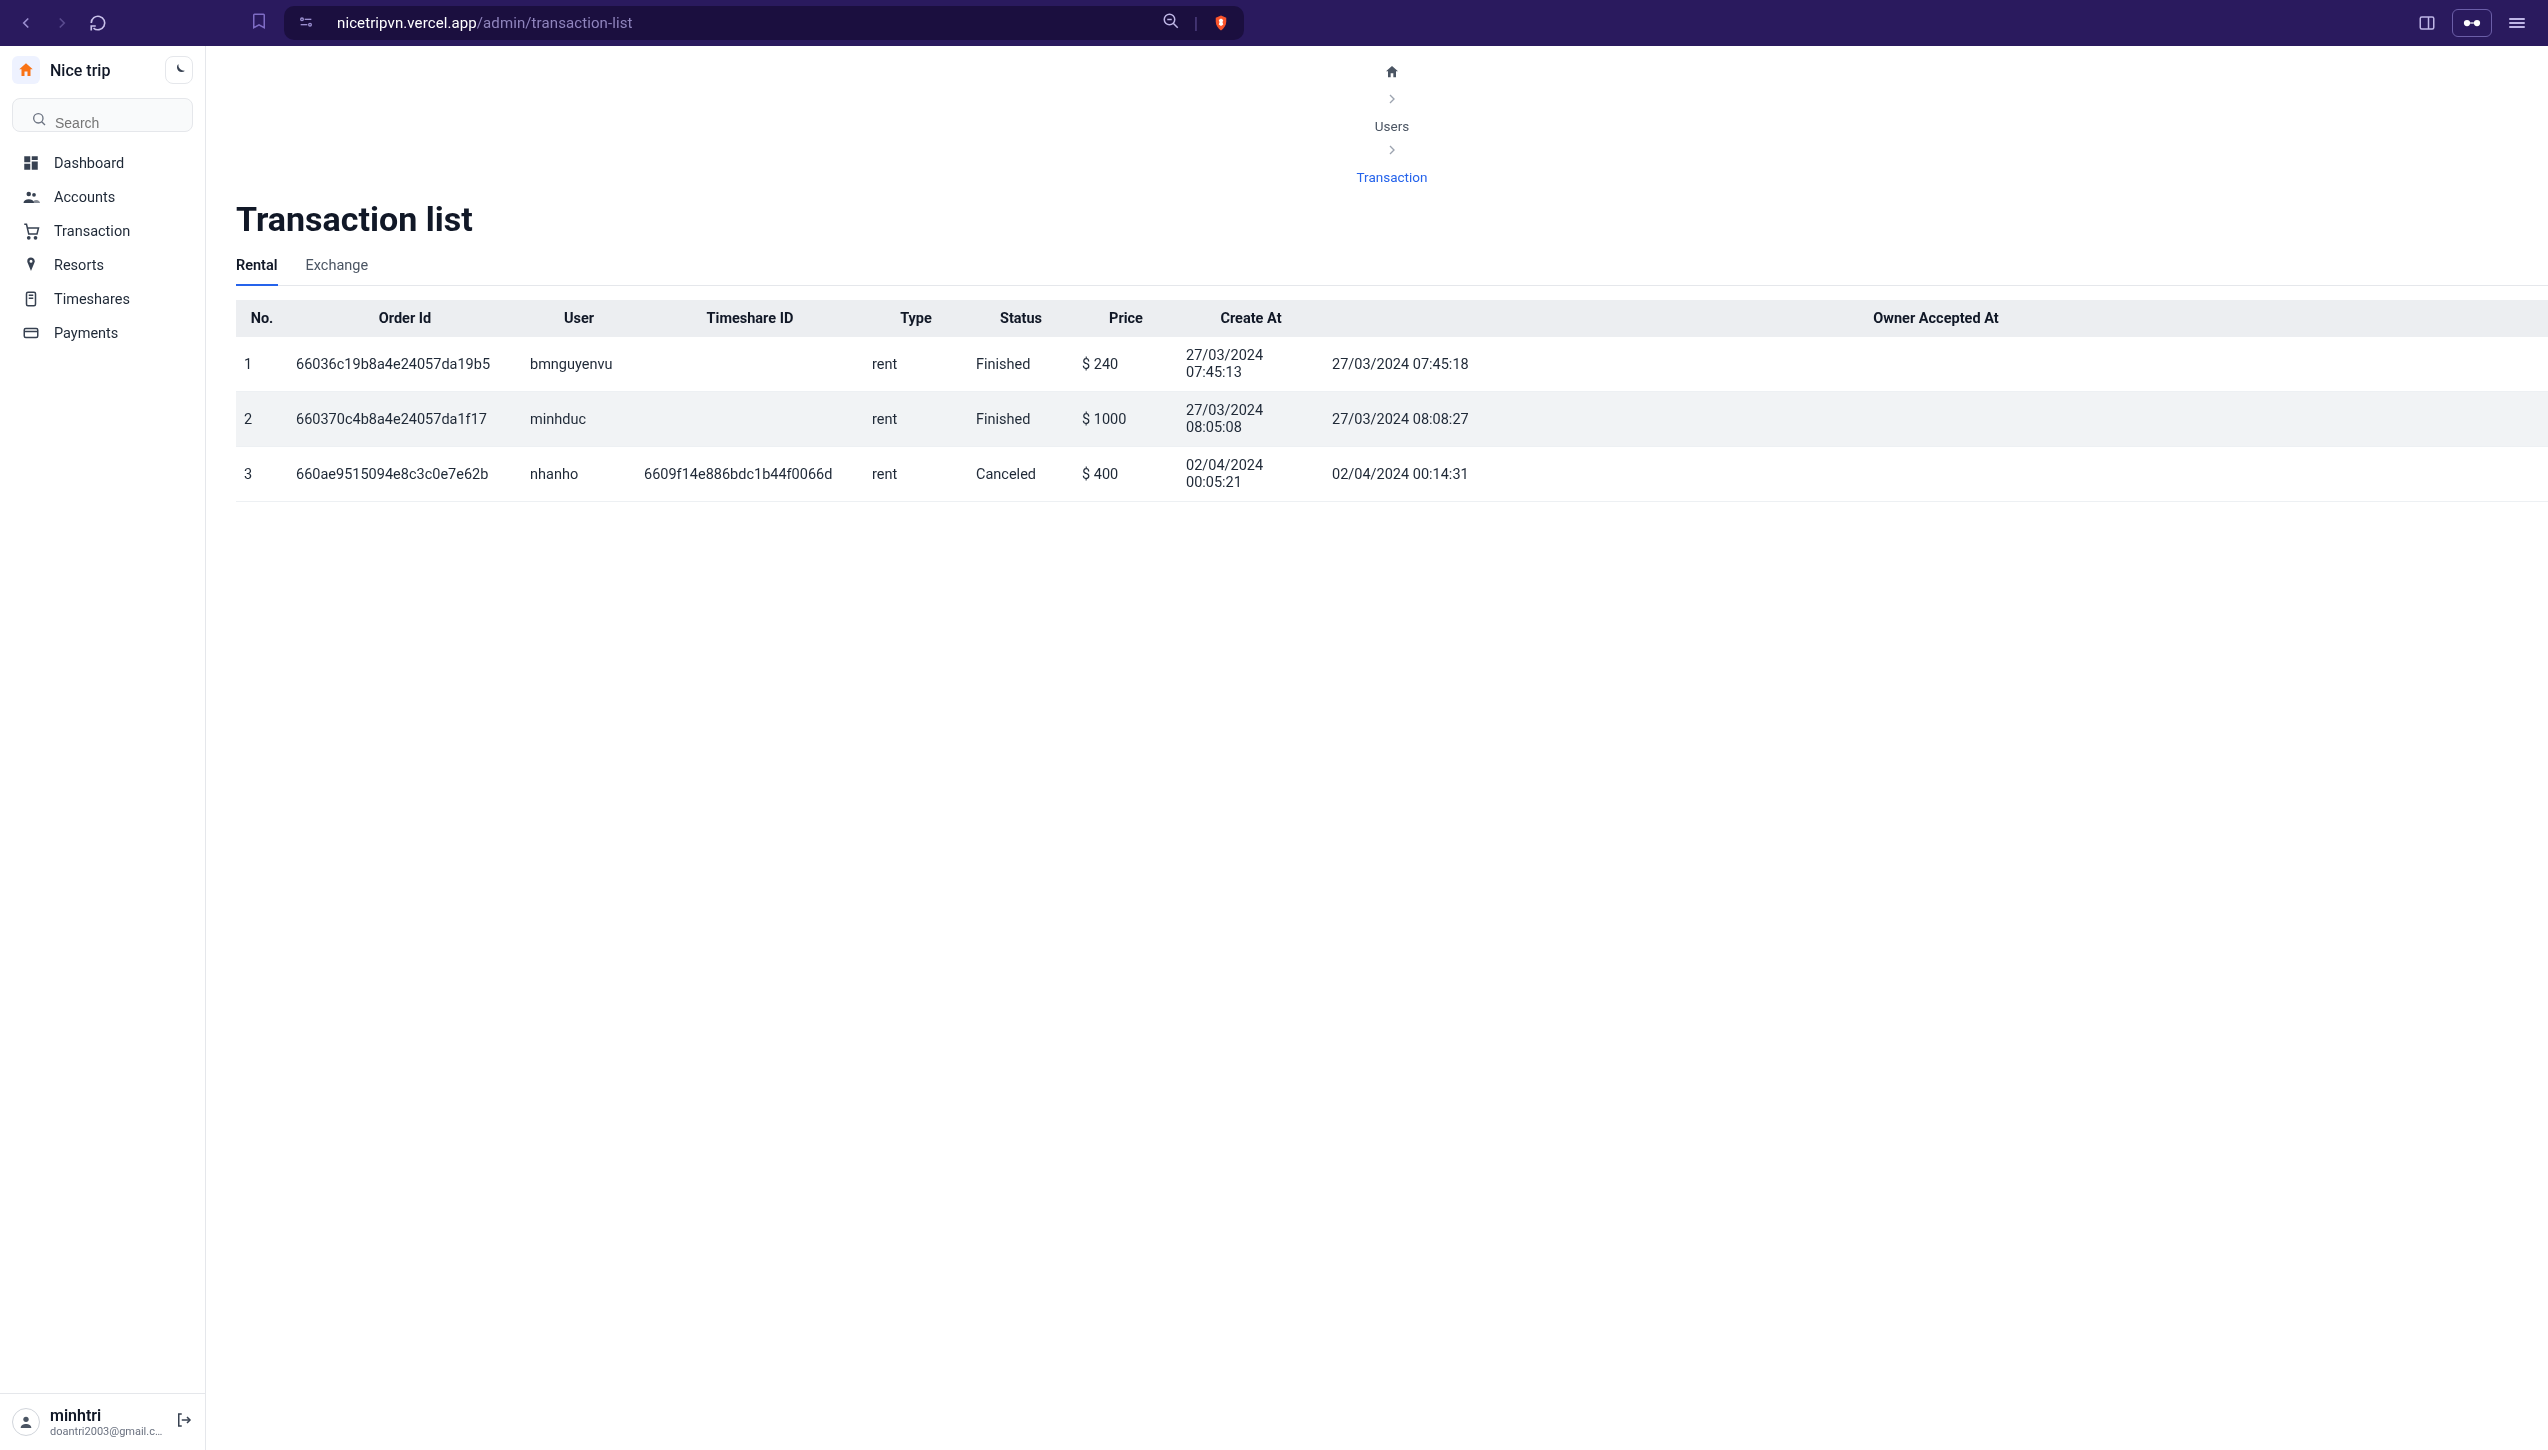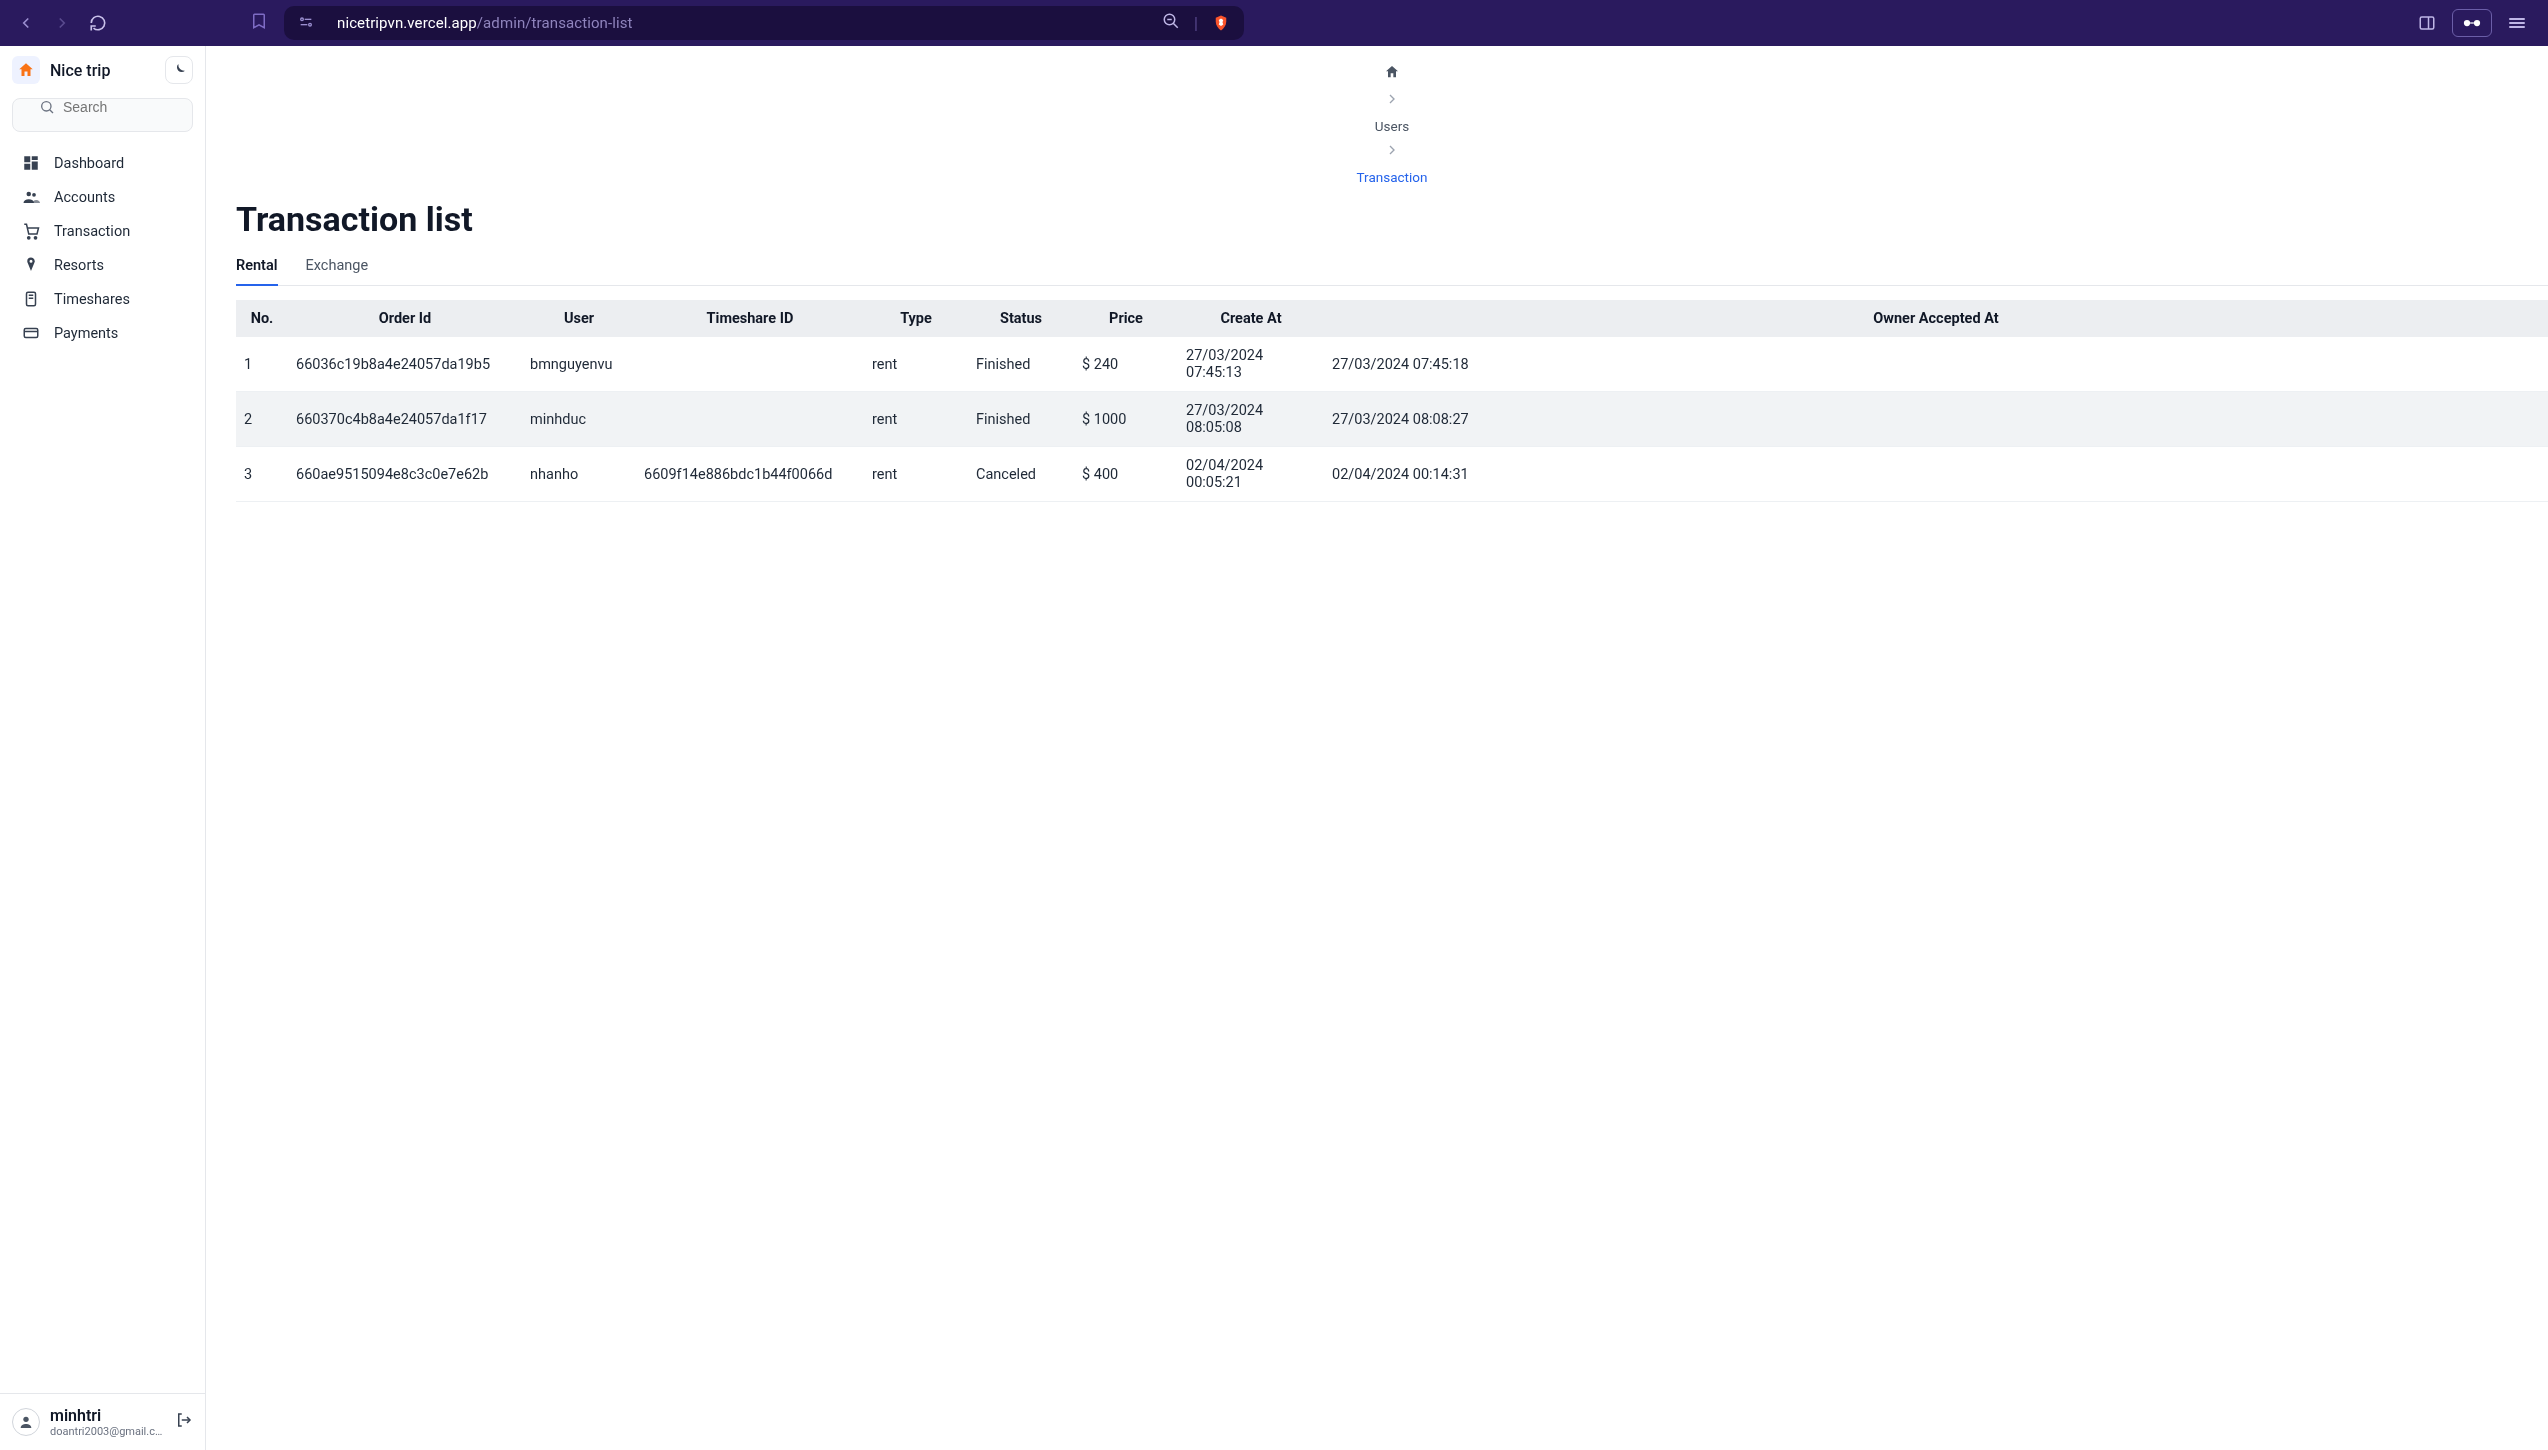--- a/index.html
+++ b/index.html
@@ -83,22 +83,22 @@
     color:#374151;
     background:#fff;
   }
   .sb-search {
     margin:6px 12px 10px 12px;
     height:34px;
     border:1px solid #e5e7eb;
     border-radius:8px;
     background:#f9fafb;
     display:flex;
-    align-items:flex-start;
-    padding:0 26px;
+    align-items:flex-end;
+    padding:0 18px;
     color:#6b7280;
     gap:8px;
   }
   .sb-search input {
     border:none; outline:none; background:transparent;
     font-size:14px; color:#374151; width:100%;
   }
   .sb-nav { padding:4px 0; }
   .sb-item {
     display:flex; align-items:center; gap:14px;

